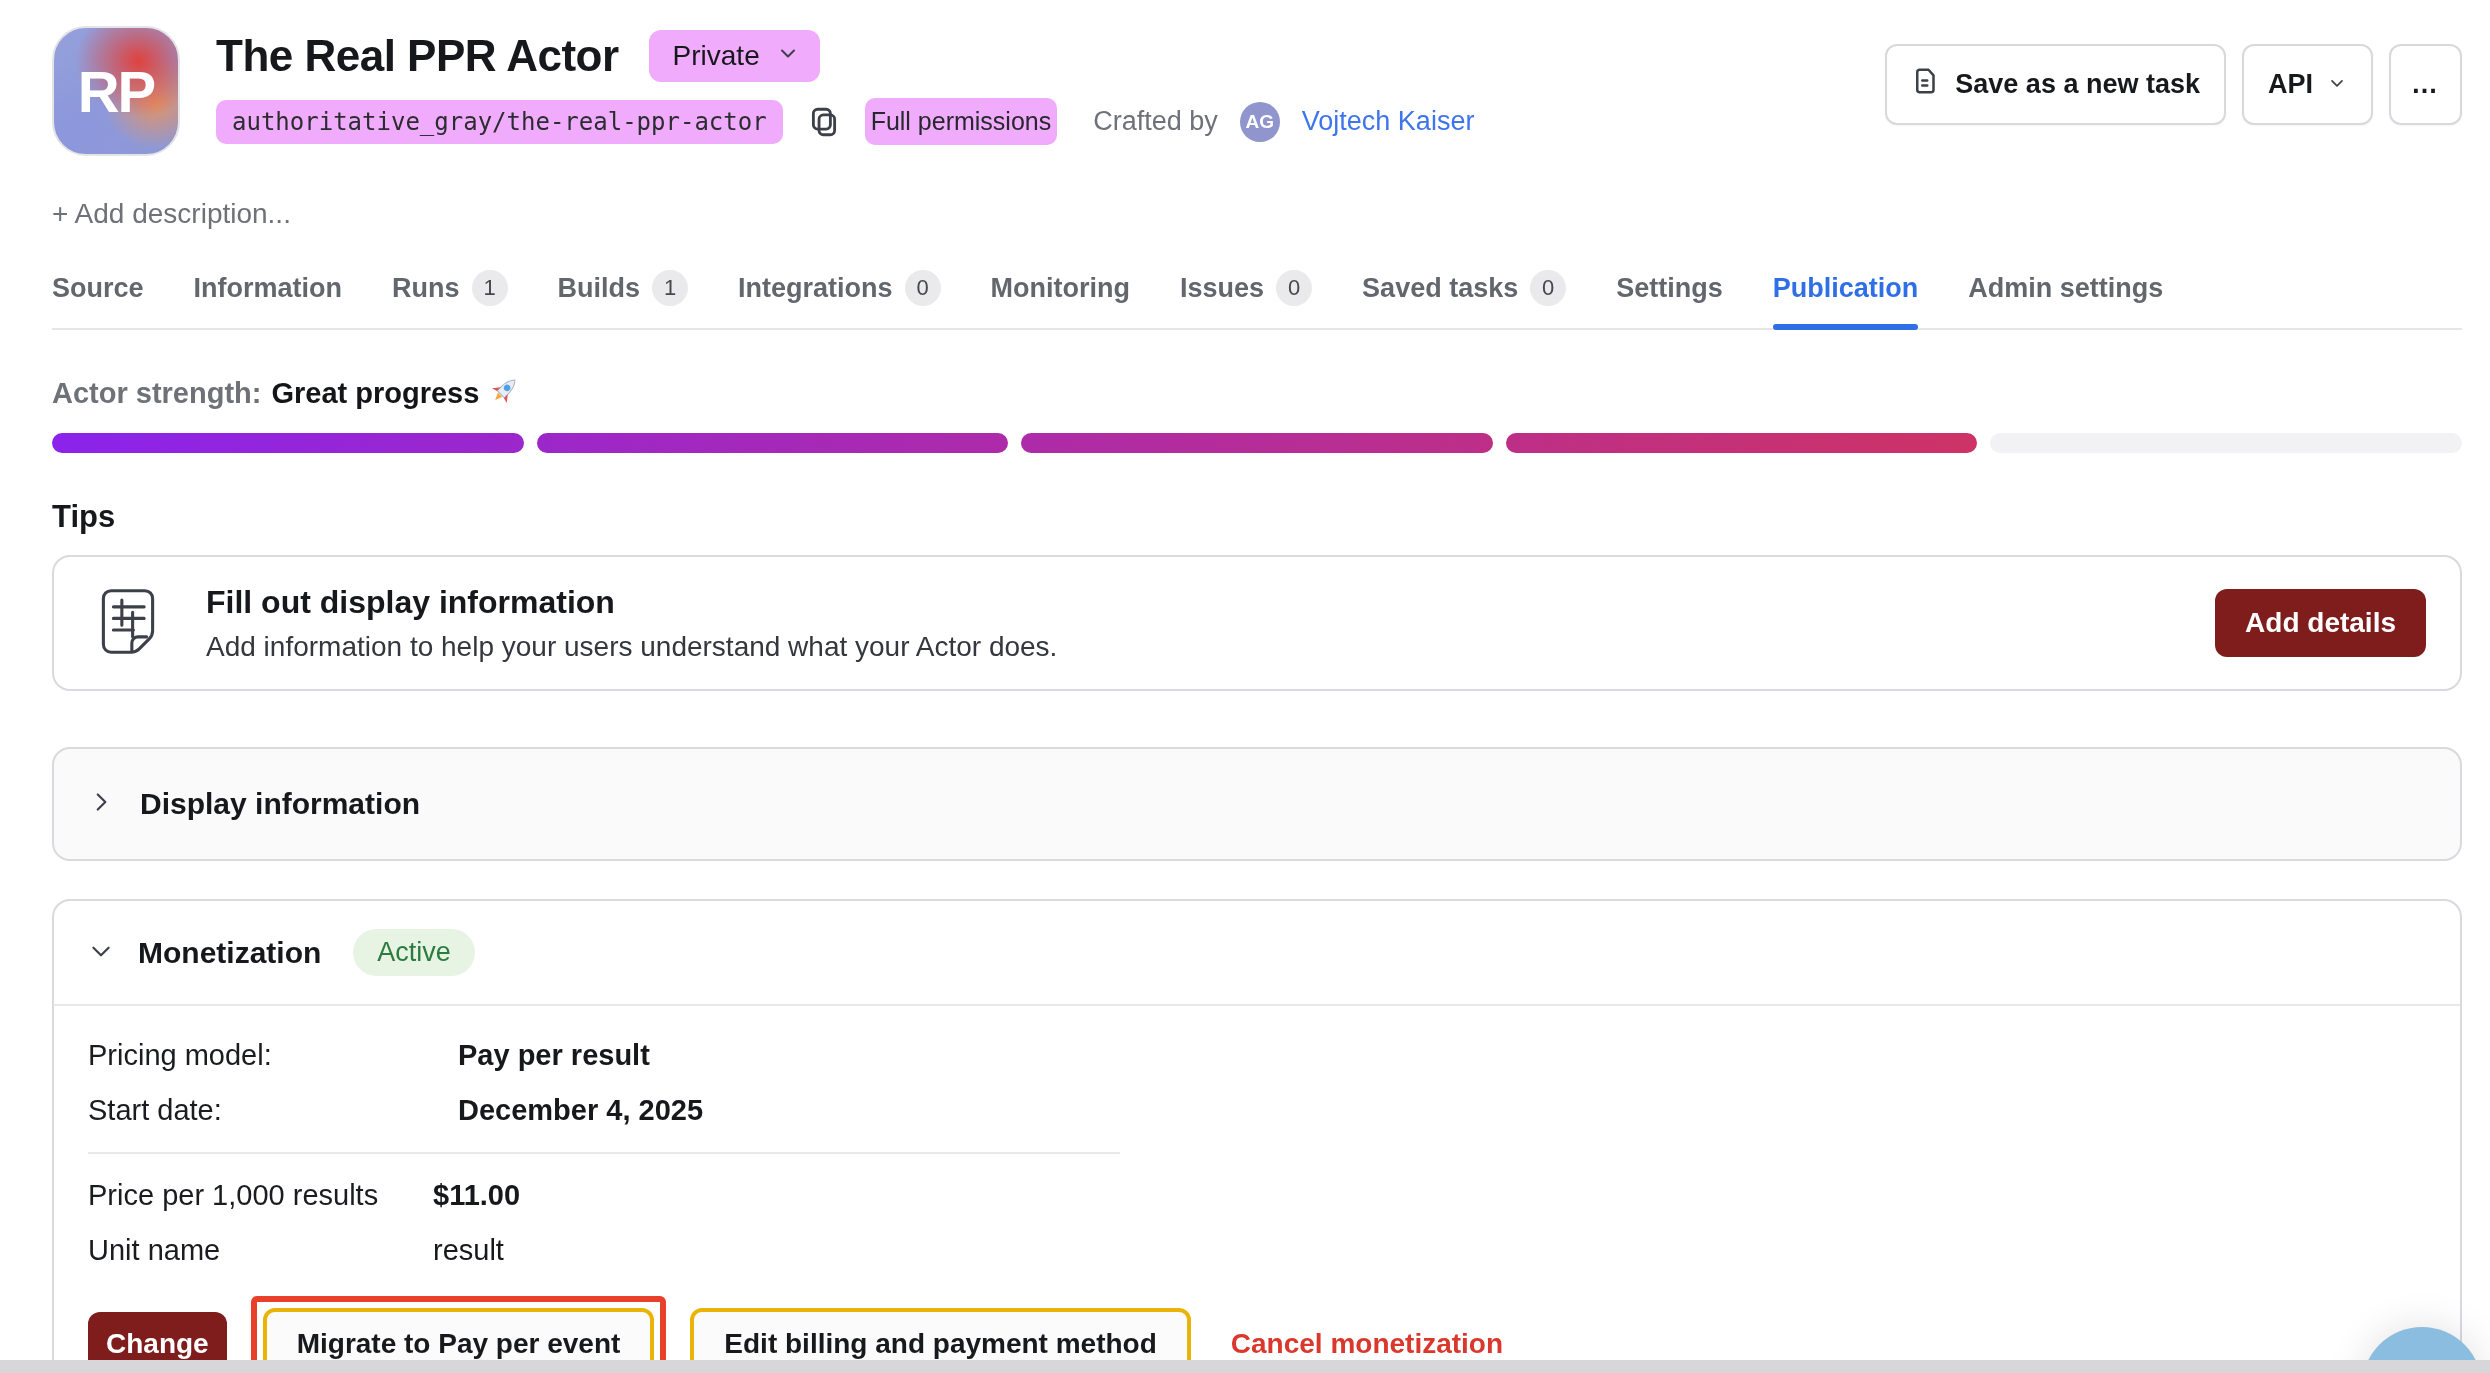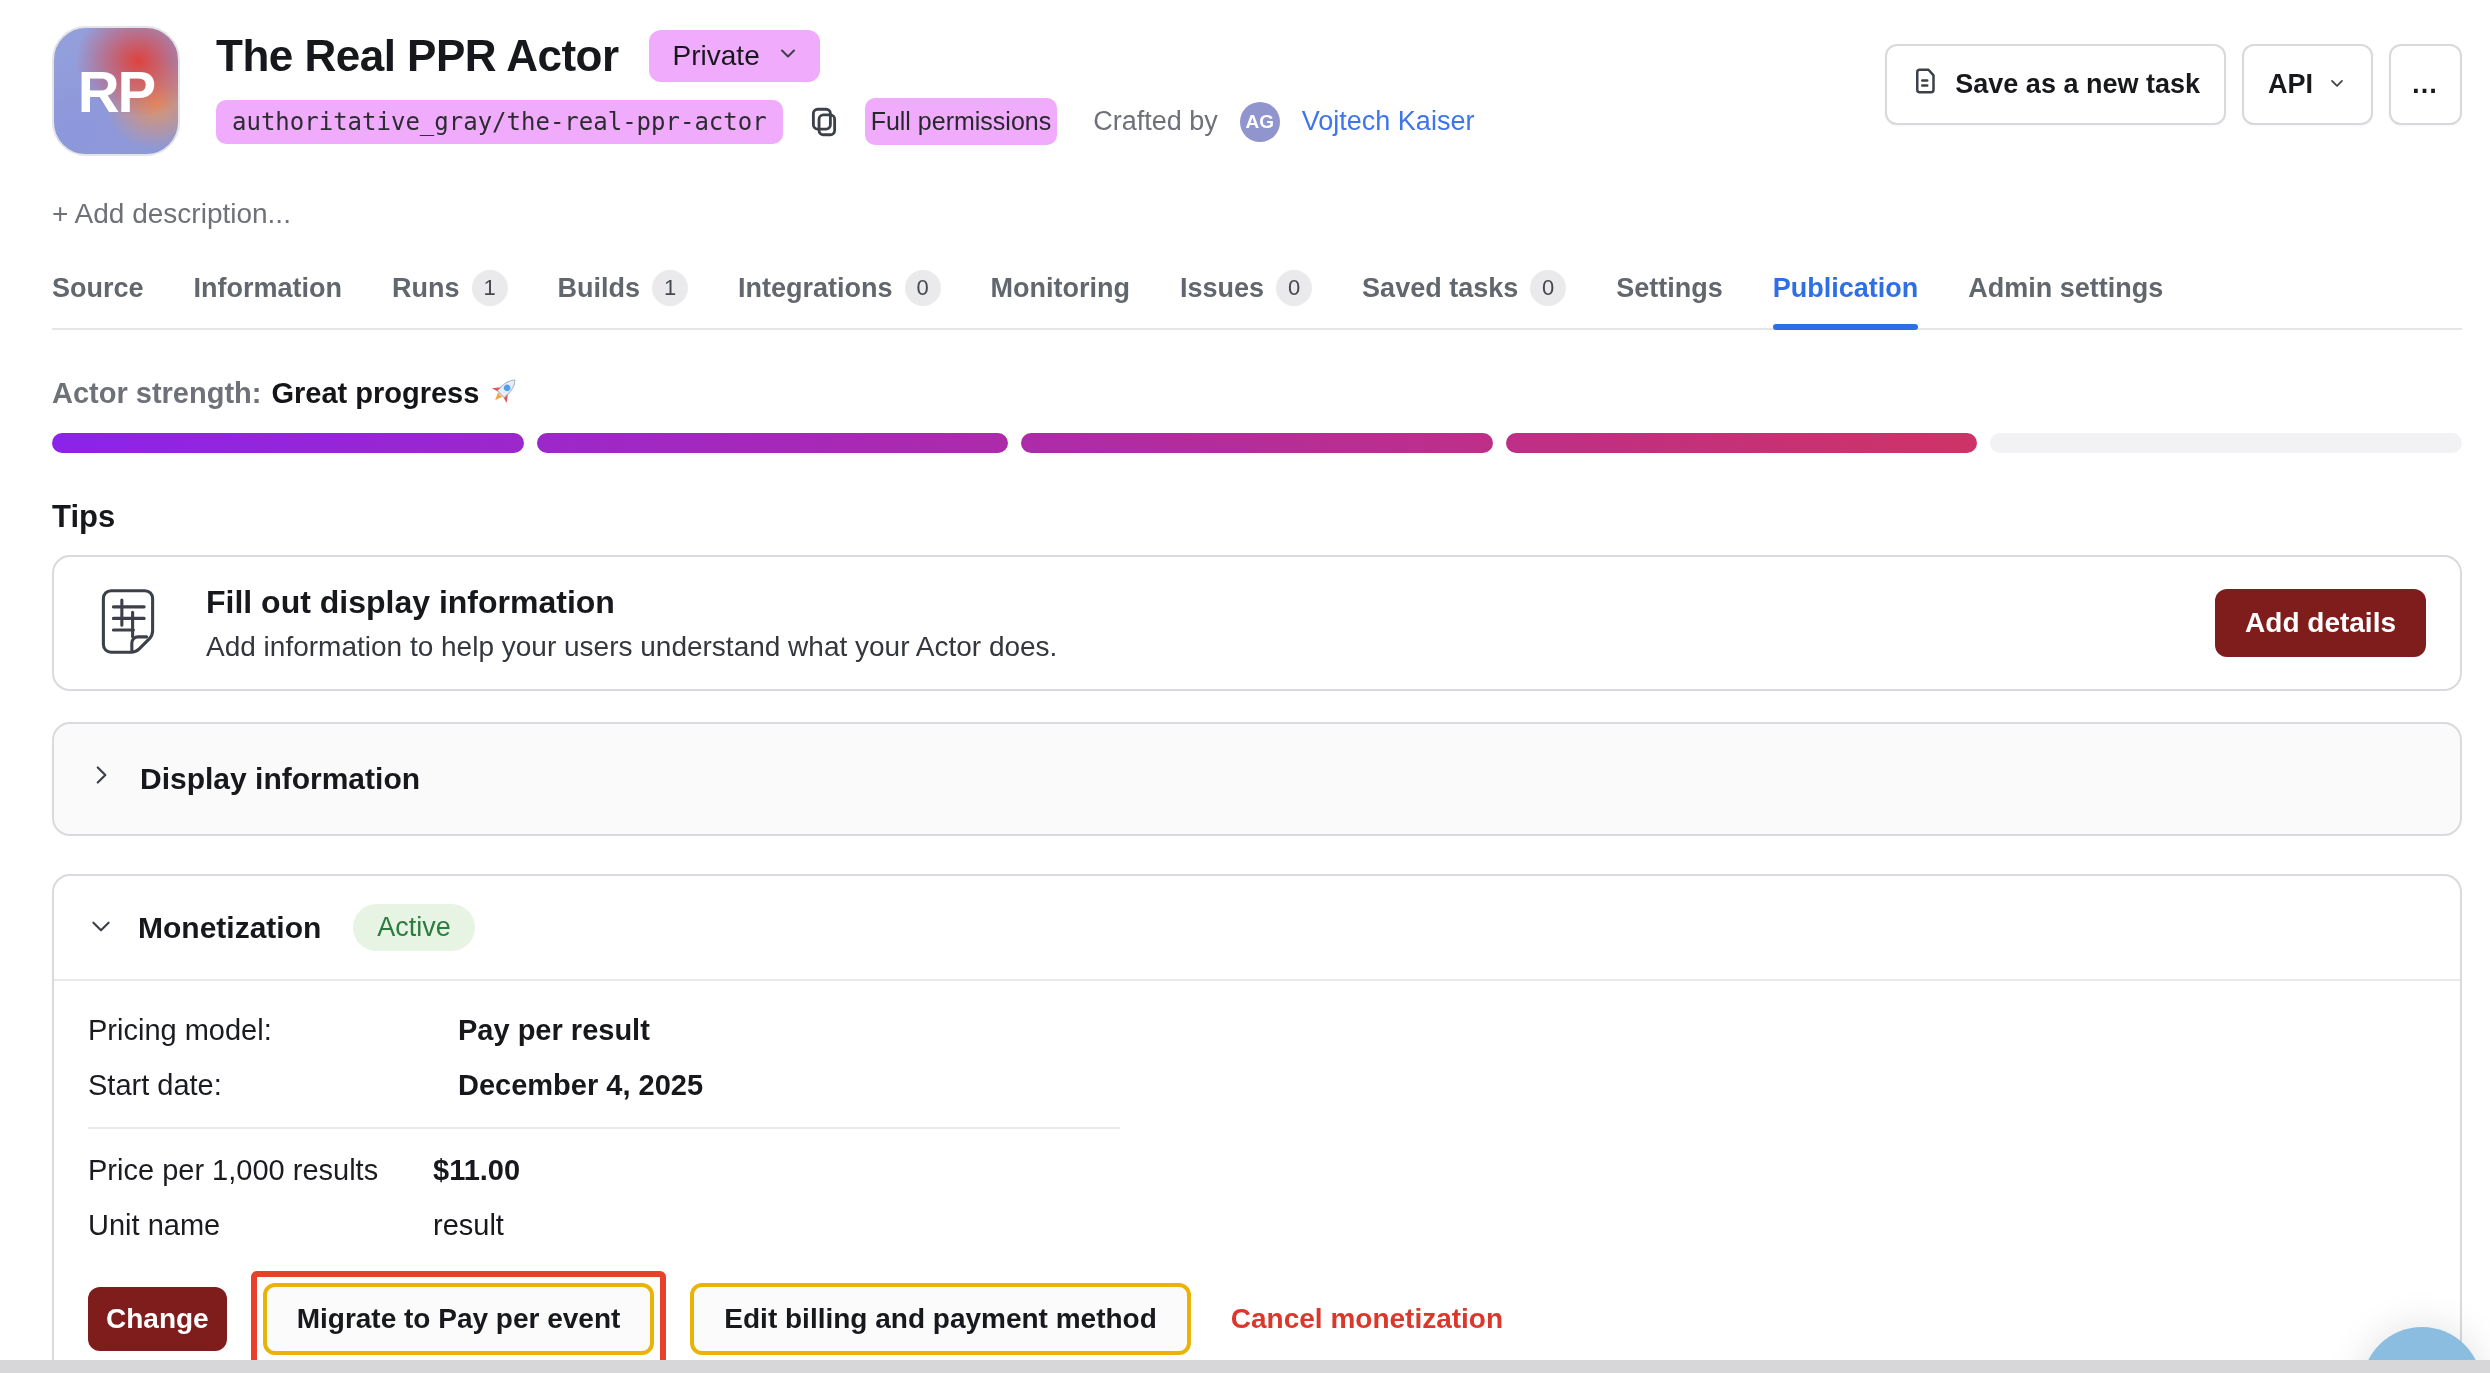--- a/index.html
+++ b/index.html
@@ -73,22 +73,22 @@
   .tip-icon { flex:none; margin-right:38px; display:flex; }
   .tip-title { font-size:32px; font-weight:700; }
   .tip-desc { font-size:28px; color:#34373d; margin-top:10px; }
   .btn-primary {
     background:#7f1d1d; color:#fff; border:none; border-radius:12px;
     font-family:inherit; font-size:28px; font-weight:600; padding:18px 30px; cursor:pointer;
   }
   .tips-card .btn-primary { margin-left:auto; }
 
   
-  .display-card { margin-top:31px; background:#fafafb; padding:38px 34px;
-    display:flex; gap:26px; cursor:pointer; }
+  .display-card { margin-top:56px; background:#fafafb; padding:38px 34px;
+    display:flex; align-items:center; gap:26px; cursor:pointer; }
   .section-title { font-size:30px; font-weight:700; }
 
   
   .monet-card { margin-top:38px; }
   .monet-header { padding:28px 34px; display:flex; align-items:center; gap:24px; cursor:pointer; }
   .badge-active { background:#e7f3e3; color:#2b7c3f; font-size:27px; border-radius:999px;
     padding:8px 24px; margin-left:8px; }
   .monet-divider { height:2px; background:#e9e9ec; }
   .monet-body { padding:22px 34px 20px; }
   .mrow { display:flex; align-items:center; padding:11px 0; font-size:29px; }

